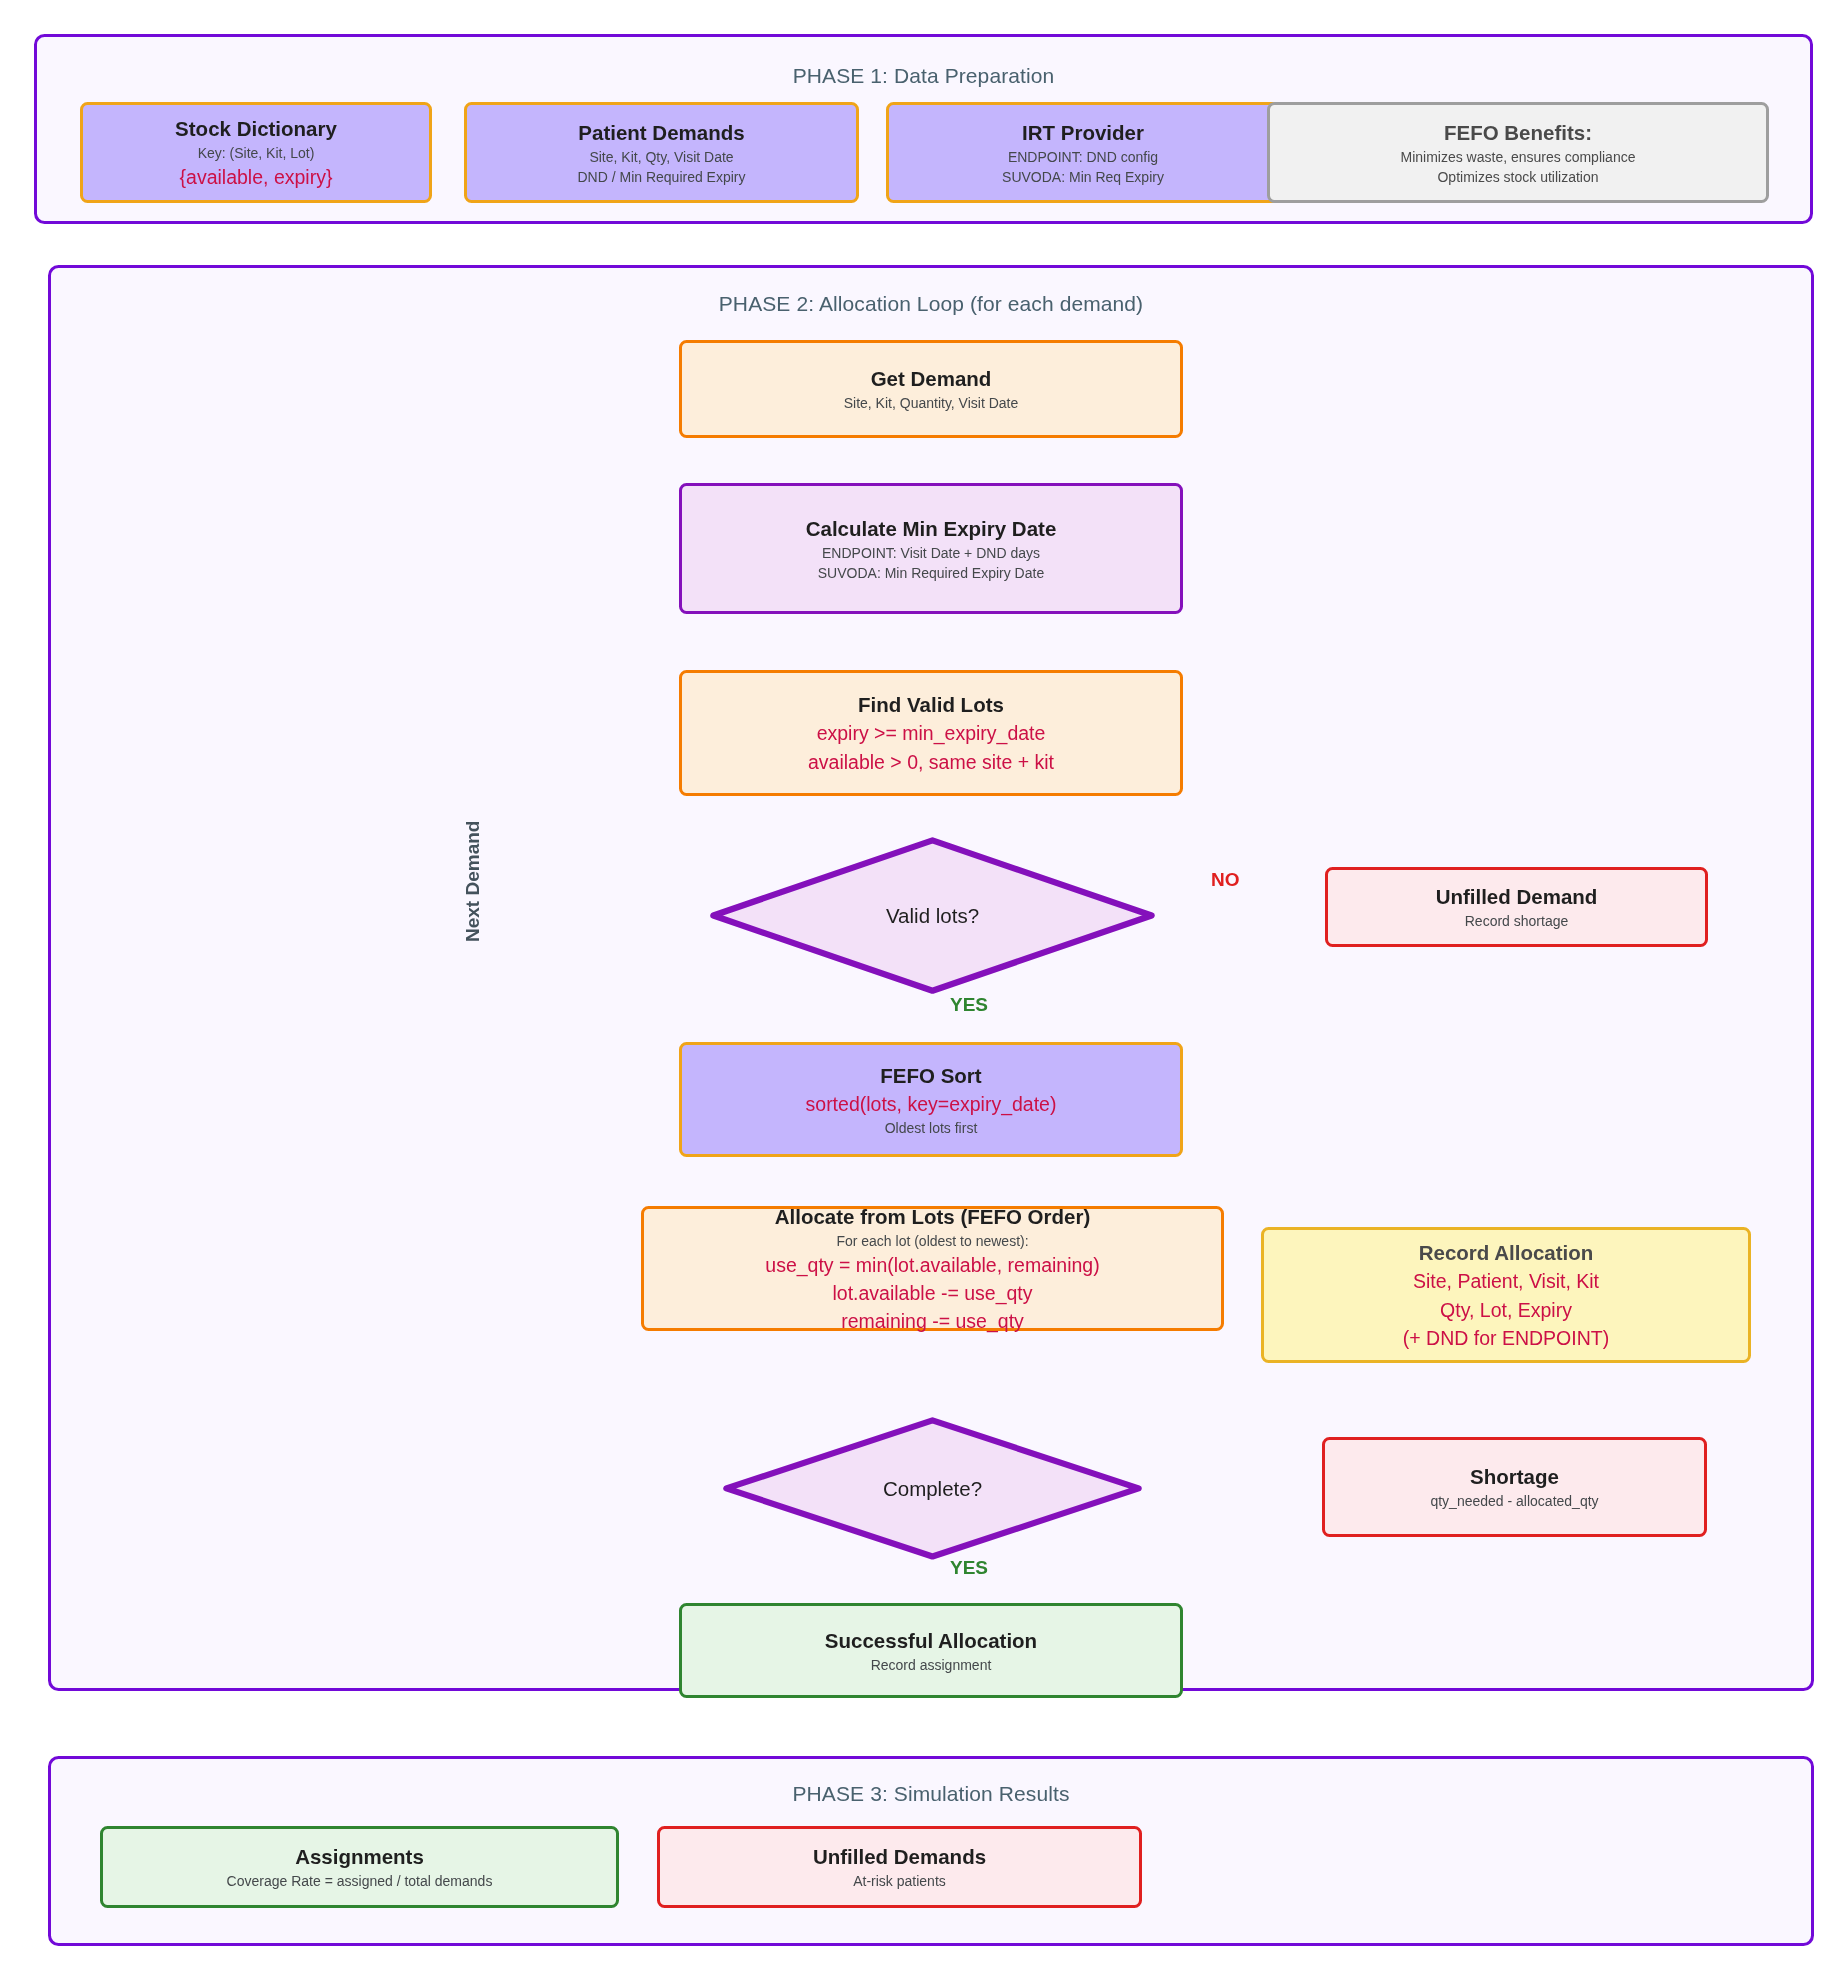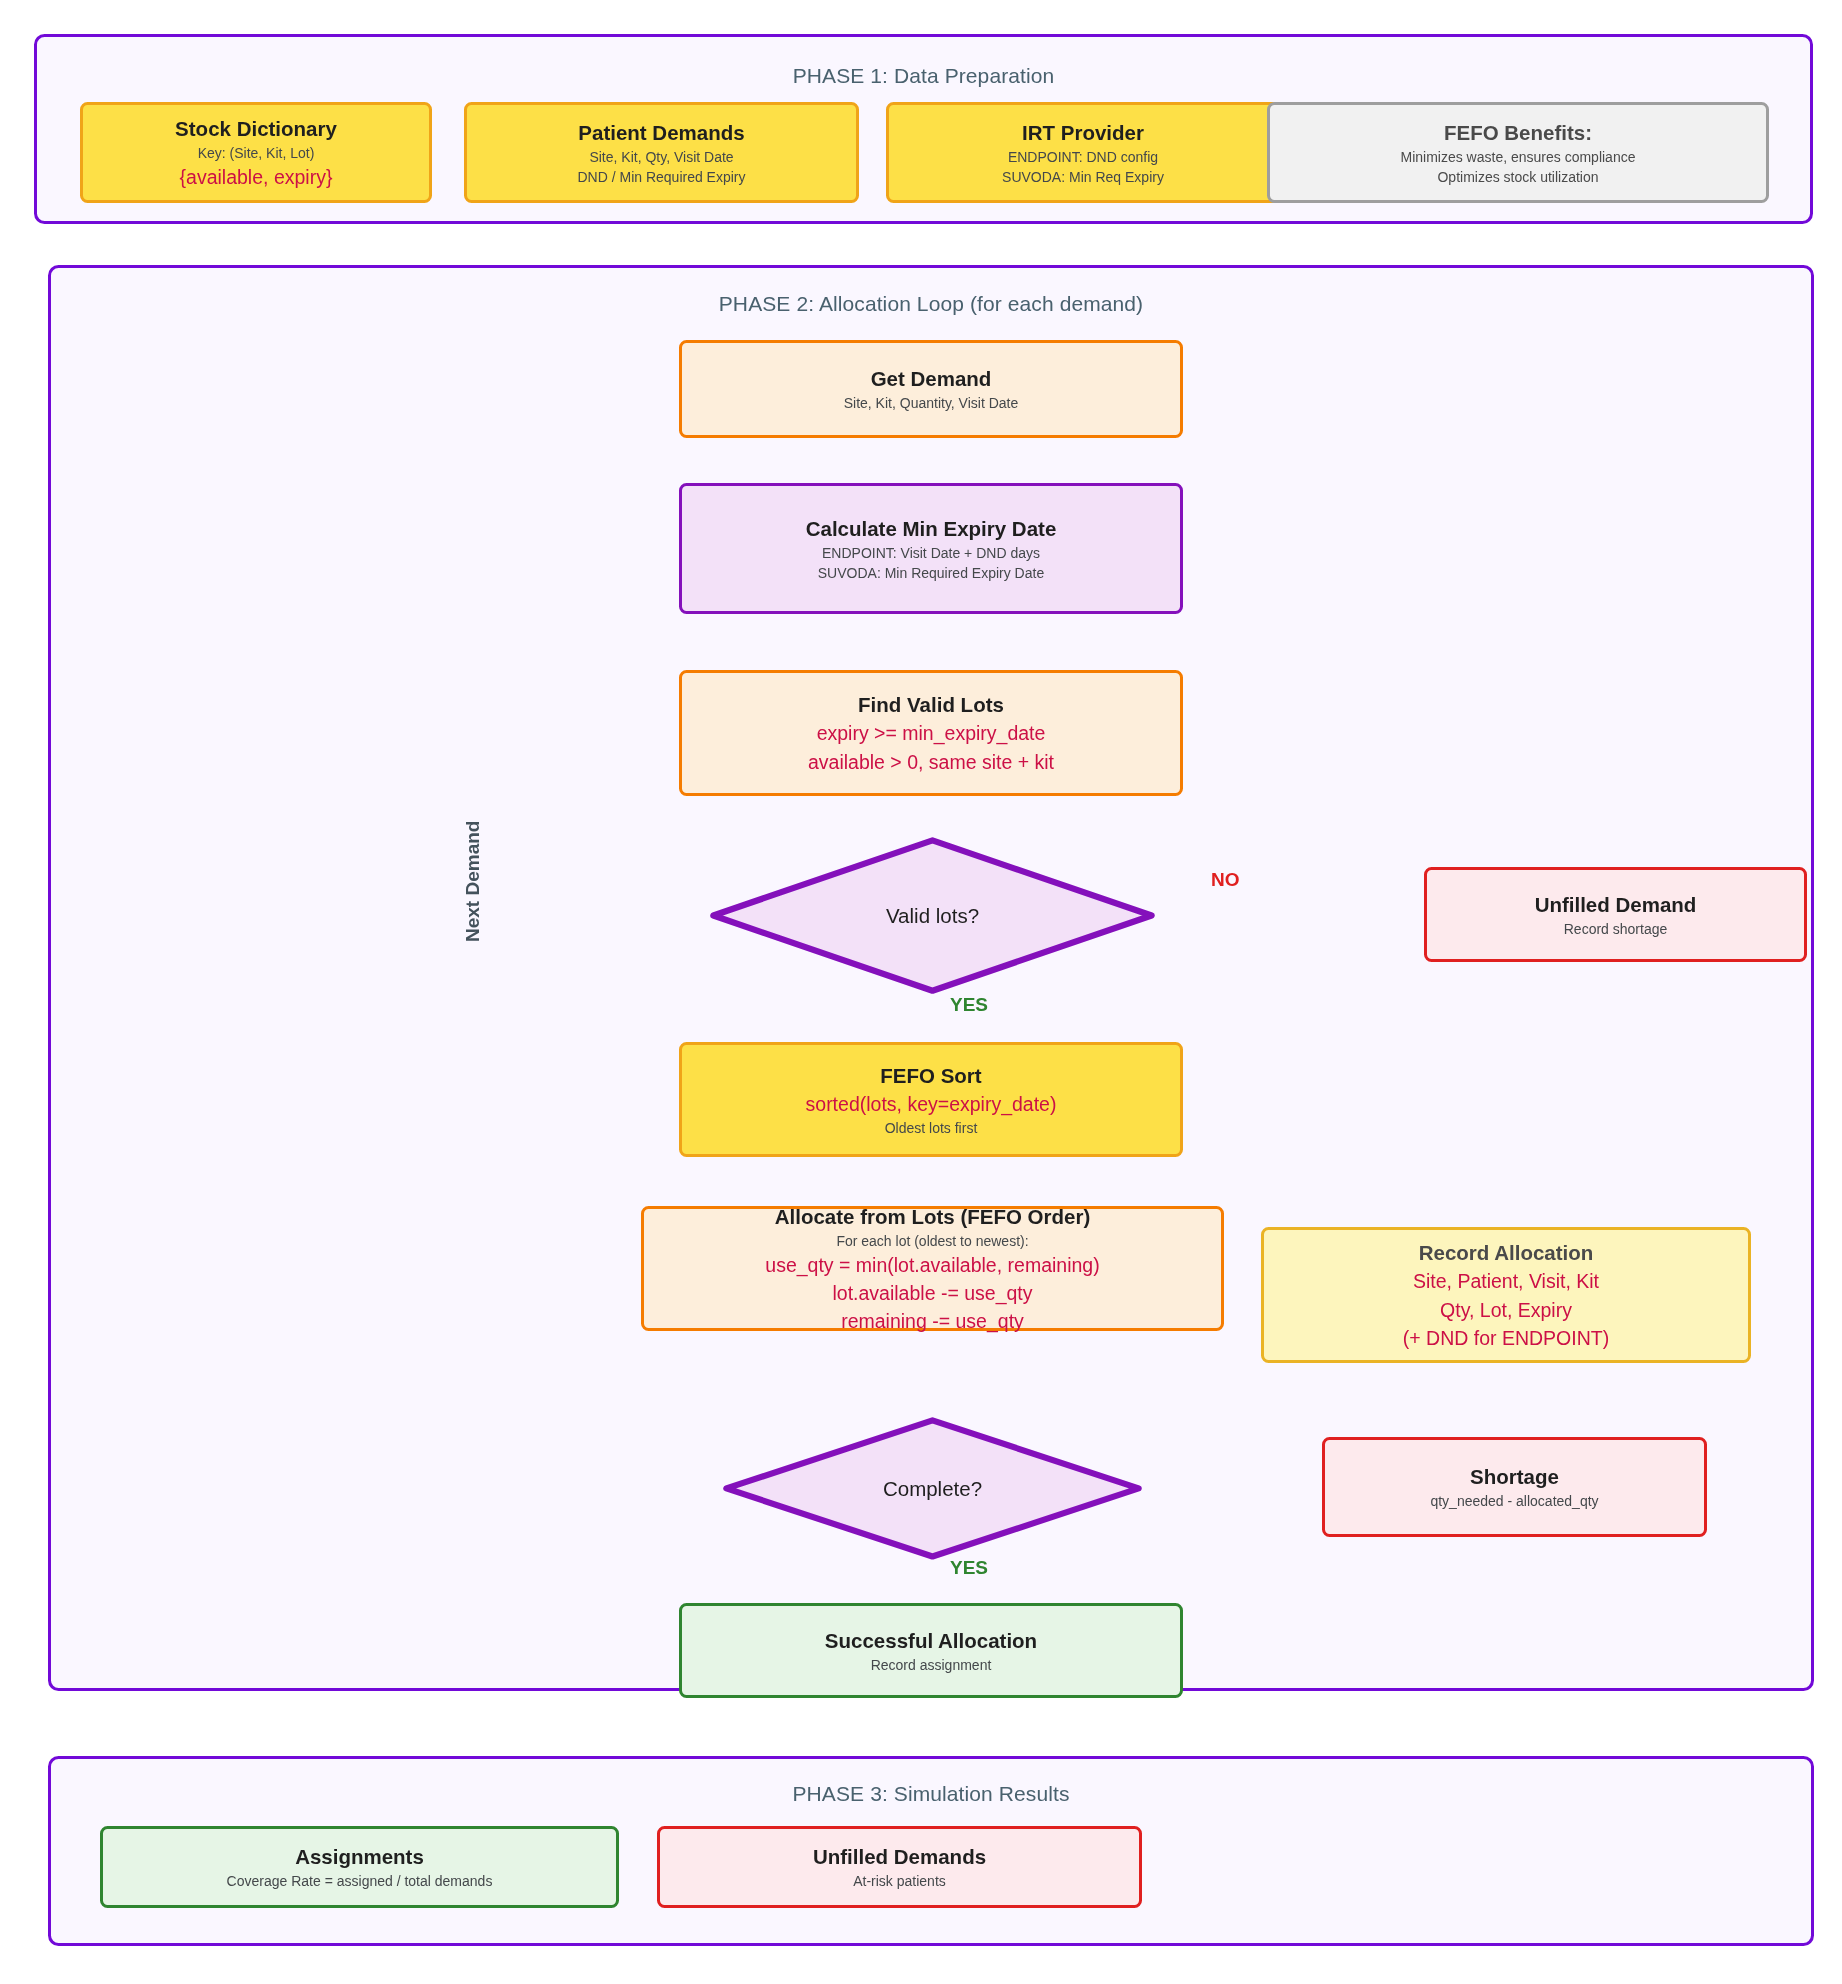--- a/index.html
+++ b/index.html
@@ -59,21 +59,21 @@
   }
   .node .c {
     font-size: 19.5px;
     font-weight: 400;
     color: #cc1046;
     line-height: 1.44;
     white-space: nowrap;
   }
 
   
-  .th-yellow { background: #fde047; border: 3.3px solid #f0a418; }
+  .th-yellow { background: #c4b5fd; border: 3.3px solid #f0a418; }
   .th-yellow2{ background: #fdf5bd; border: 3.3px solid #eab325; margin-top: 8px; }
   .th-orange { background: #fdeedb; border: 3.3px solid #f57c00; }
   .th-purple { background: #f3e1f8; border: 3.3px solid #8410bb; }
   .th-red    { background: #fdeaed; border: 3.3px solid #e02020; }
   .th-green  { background: #e6f5e6; border: 3.3px solid #2f8530; }
   .th-grey   { background: #f1f1f1; border: 3.3px solid #9e9e9e; }
   .th-grey .t, .th-grey .s { color: #4a4a4a; }
   .th-yellow2 .t { color: #4a4a4a; }
 
   
@@ -214,21 +214,21 @@
     <svg class="dshape" viewBox="0 0 935 330" preserveAspectRatio="none">
       <polygon points="467.5,7 928,165 467.5,323 7,165" fill="#f3e1f8" stroke="#8410bb" stroke-width="13" stroke-linejoin="round"></polygon>
     </svg>
     <div class="dlabel">Valid lots?</div>
   </div>
 
   <div class="edge-label lbl-no" style="left:1211px; top:869px;">NO</div>
 
   <div class="edge-label lbl-yes" style="left:950px; top:994px;">YES</div>
 
-  <div class="node th-red" style="left:1424px; top:867px; width:383px; height:95px;">
+  <div class="node th-red" style="left:1325px; top:867px; width:383px; height:80px;">
     <div class="t">Unfilled Demand</div>
     <div class="s">Record shortage</div>
   </div>
 
   <div class="node th-yellow" style="left:679px; top:1042px; width:504px; height:115px;">
     <div class="t">FEFO Sort</div>
     <div class="c">sorted(lots, key=expiry_date)</div>
     <div class="s">Oldest lots first</div>
   </div>
 

